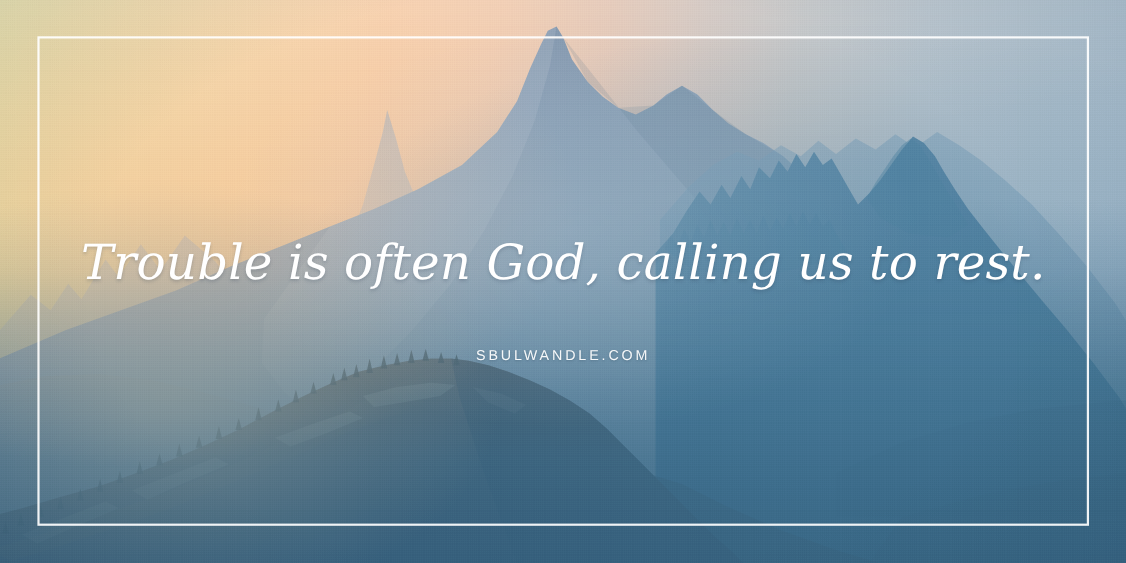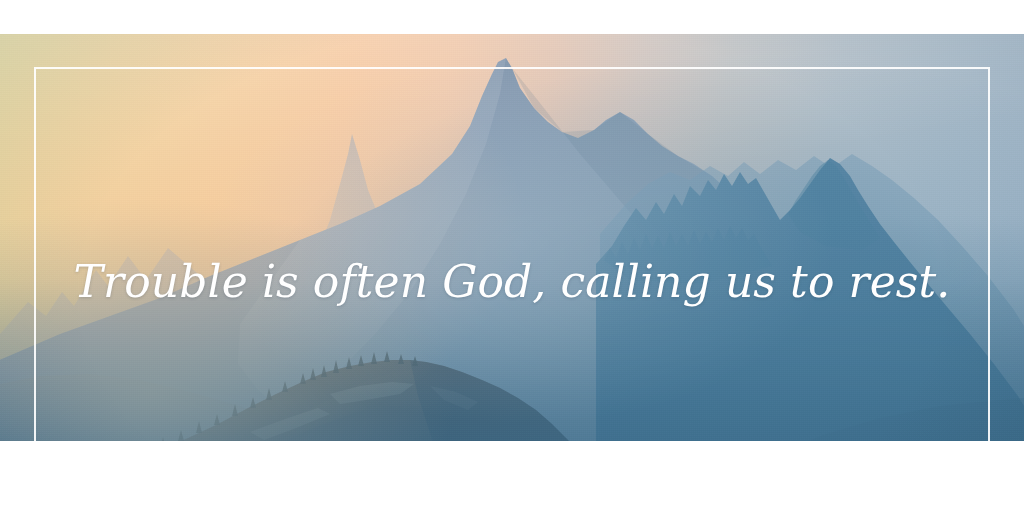--- a/index.html
+++ b/index.html
@@ -7,24 +7,23 @@
     padding: 0;
     background: #ffffff;
   }
   body {
     font-family: "Liberation Sans", sans-serif;
   }
 
   #quote-card {
     position: relative;
     width: 1024px;
-    height: 407px;
+    height: 512px;
     overflow: hidden;
     background: #d946ef;
-    margin-top: 34px;
   }
 
   
   .layer {
     position: absolute;
     left: 0;
     top: 0;
     width: 1024px;
     height: 512px;
     pointer-events: none;
@@ -386,15 +385,16 @@
   <div class="layer" id="haze-warm"></div>
   <div class="layer" id="haze-cool"></div>
   <div class="layer" id="haze-valley"></div>
   <div class="layer" id="vignette"></div>
   <div class="layer" id="grain"></div>
 
   <div id="frame"></div>
 
   <div id="text-block">
     <p id="quote-text">Trouble is often God, calling us to rest.</p>
+    <p id="attribution">SBULWANDLE.COM</p>
   </div>
 
 </div>
 
 </body></html>

